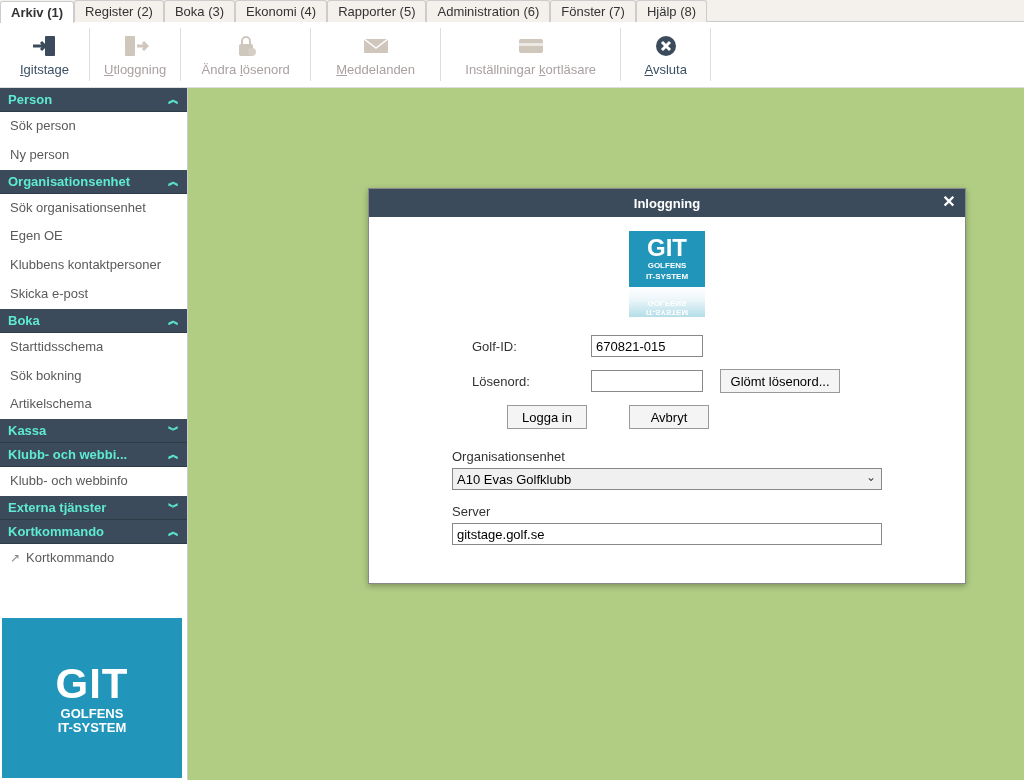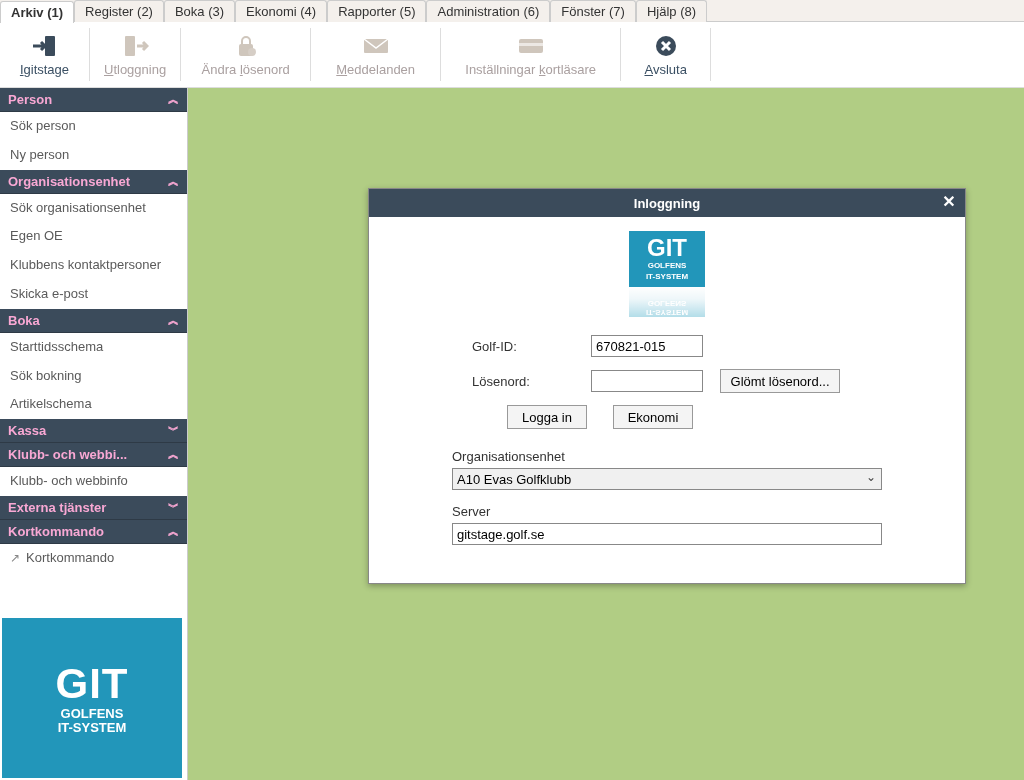--- a/index.html
+++ b/index.html
@@ -81,21 +81,21 @@
   }
   .sidebar {
     width: 188px;
     border-right: 1px solid #ccc;
     background: #fff;
     display: flex;
     flex-direction: column;
   }
   .sidebar .panel-head {
     background: #3b4b5b;
-    color: #f9a8d4;
+    color: #5eead4;
     font-weight: bold;
     font-size: 13px;
     padding: 4px 8px;
     display: flex;
     align-items: center;
     justify-content: space-between;
     border-bottom: 1px solid #2e3a46;
   }
   .sidebar .panel-head .chev {
     font-size: 11px;
@@ -238,21 +238,21 @@
     background: #f4f4f4;
     font-size: 13px;
     cursor: pointer;
     padding: 0 8px;
   }
   .btn.small { width: 80px; }
   .btn.wide  { width: 120px; }
 
   .btn-row {
     display: flex;
-    gap: 26px;
+    gap: 42px;
     margin-bottom: 20px;
     width: 430px;
     margin-left: 110px;
   }
 
   .field-block { width: 430px; margin-bottom: 14px; }
   .field-block .lbl { font-size: 13px; margin-bottom: 4px; display: block; }
   .select {
     width: 430px;
     height: 22px;
@@ -440,21 +440,21 @@
 
           <label>Lösenord:</label>
           <input class="text-input" type="password" value="" style="">
           <button class="btn wide">
             <span class="u">G</span><span>lömt lösenord...</span>
           </button>
         </div>
 
         <div class="btn-row">
           <button class="btn small"><span class="u">L</span>ogga in</button>
-          <button class="btn small">Ekonomi</button>
+          <button class="btn small">Avbryt</button>
         </div>
 
         <div class="field-block">
           <span class="lbl">Organisationsenhet</span>
           <div class="select-wrap">
             <select class="select">
               <option selected="">A10 Evas Golfklubb</option>
             </select>
           </div>
         </div>

